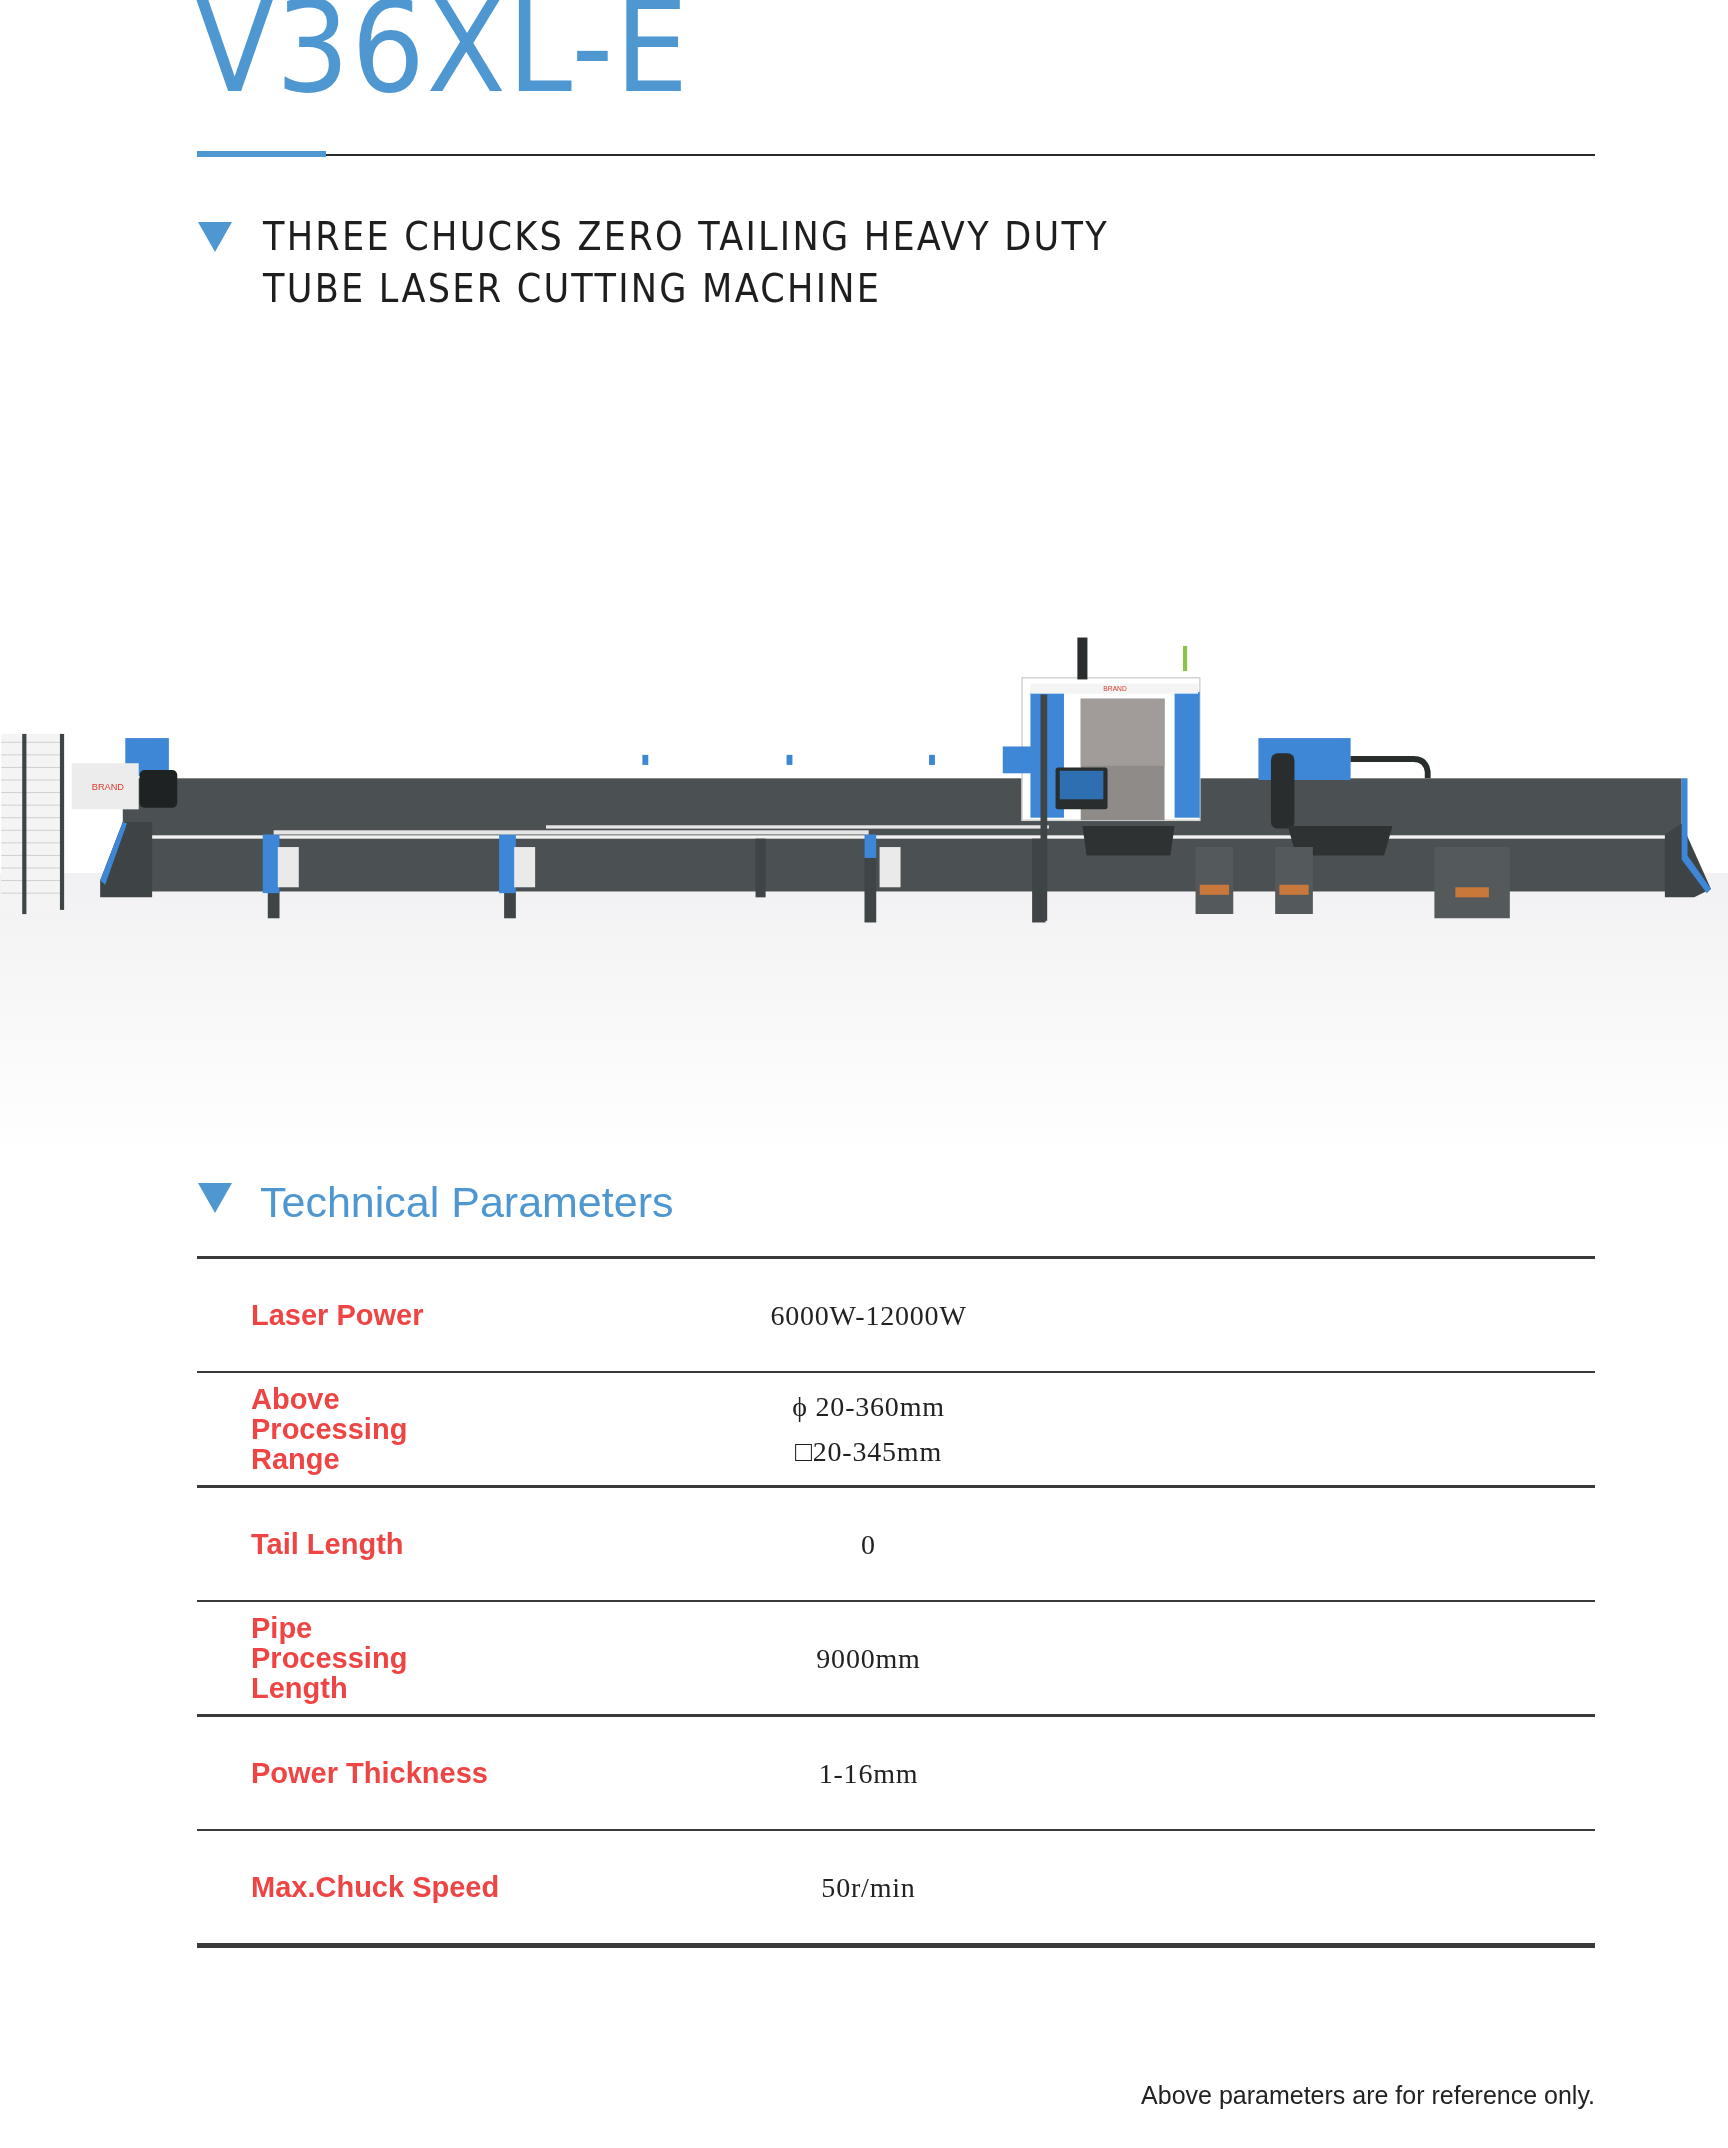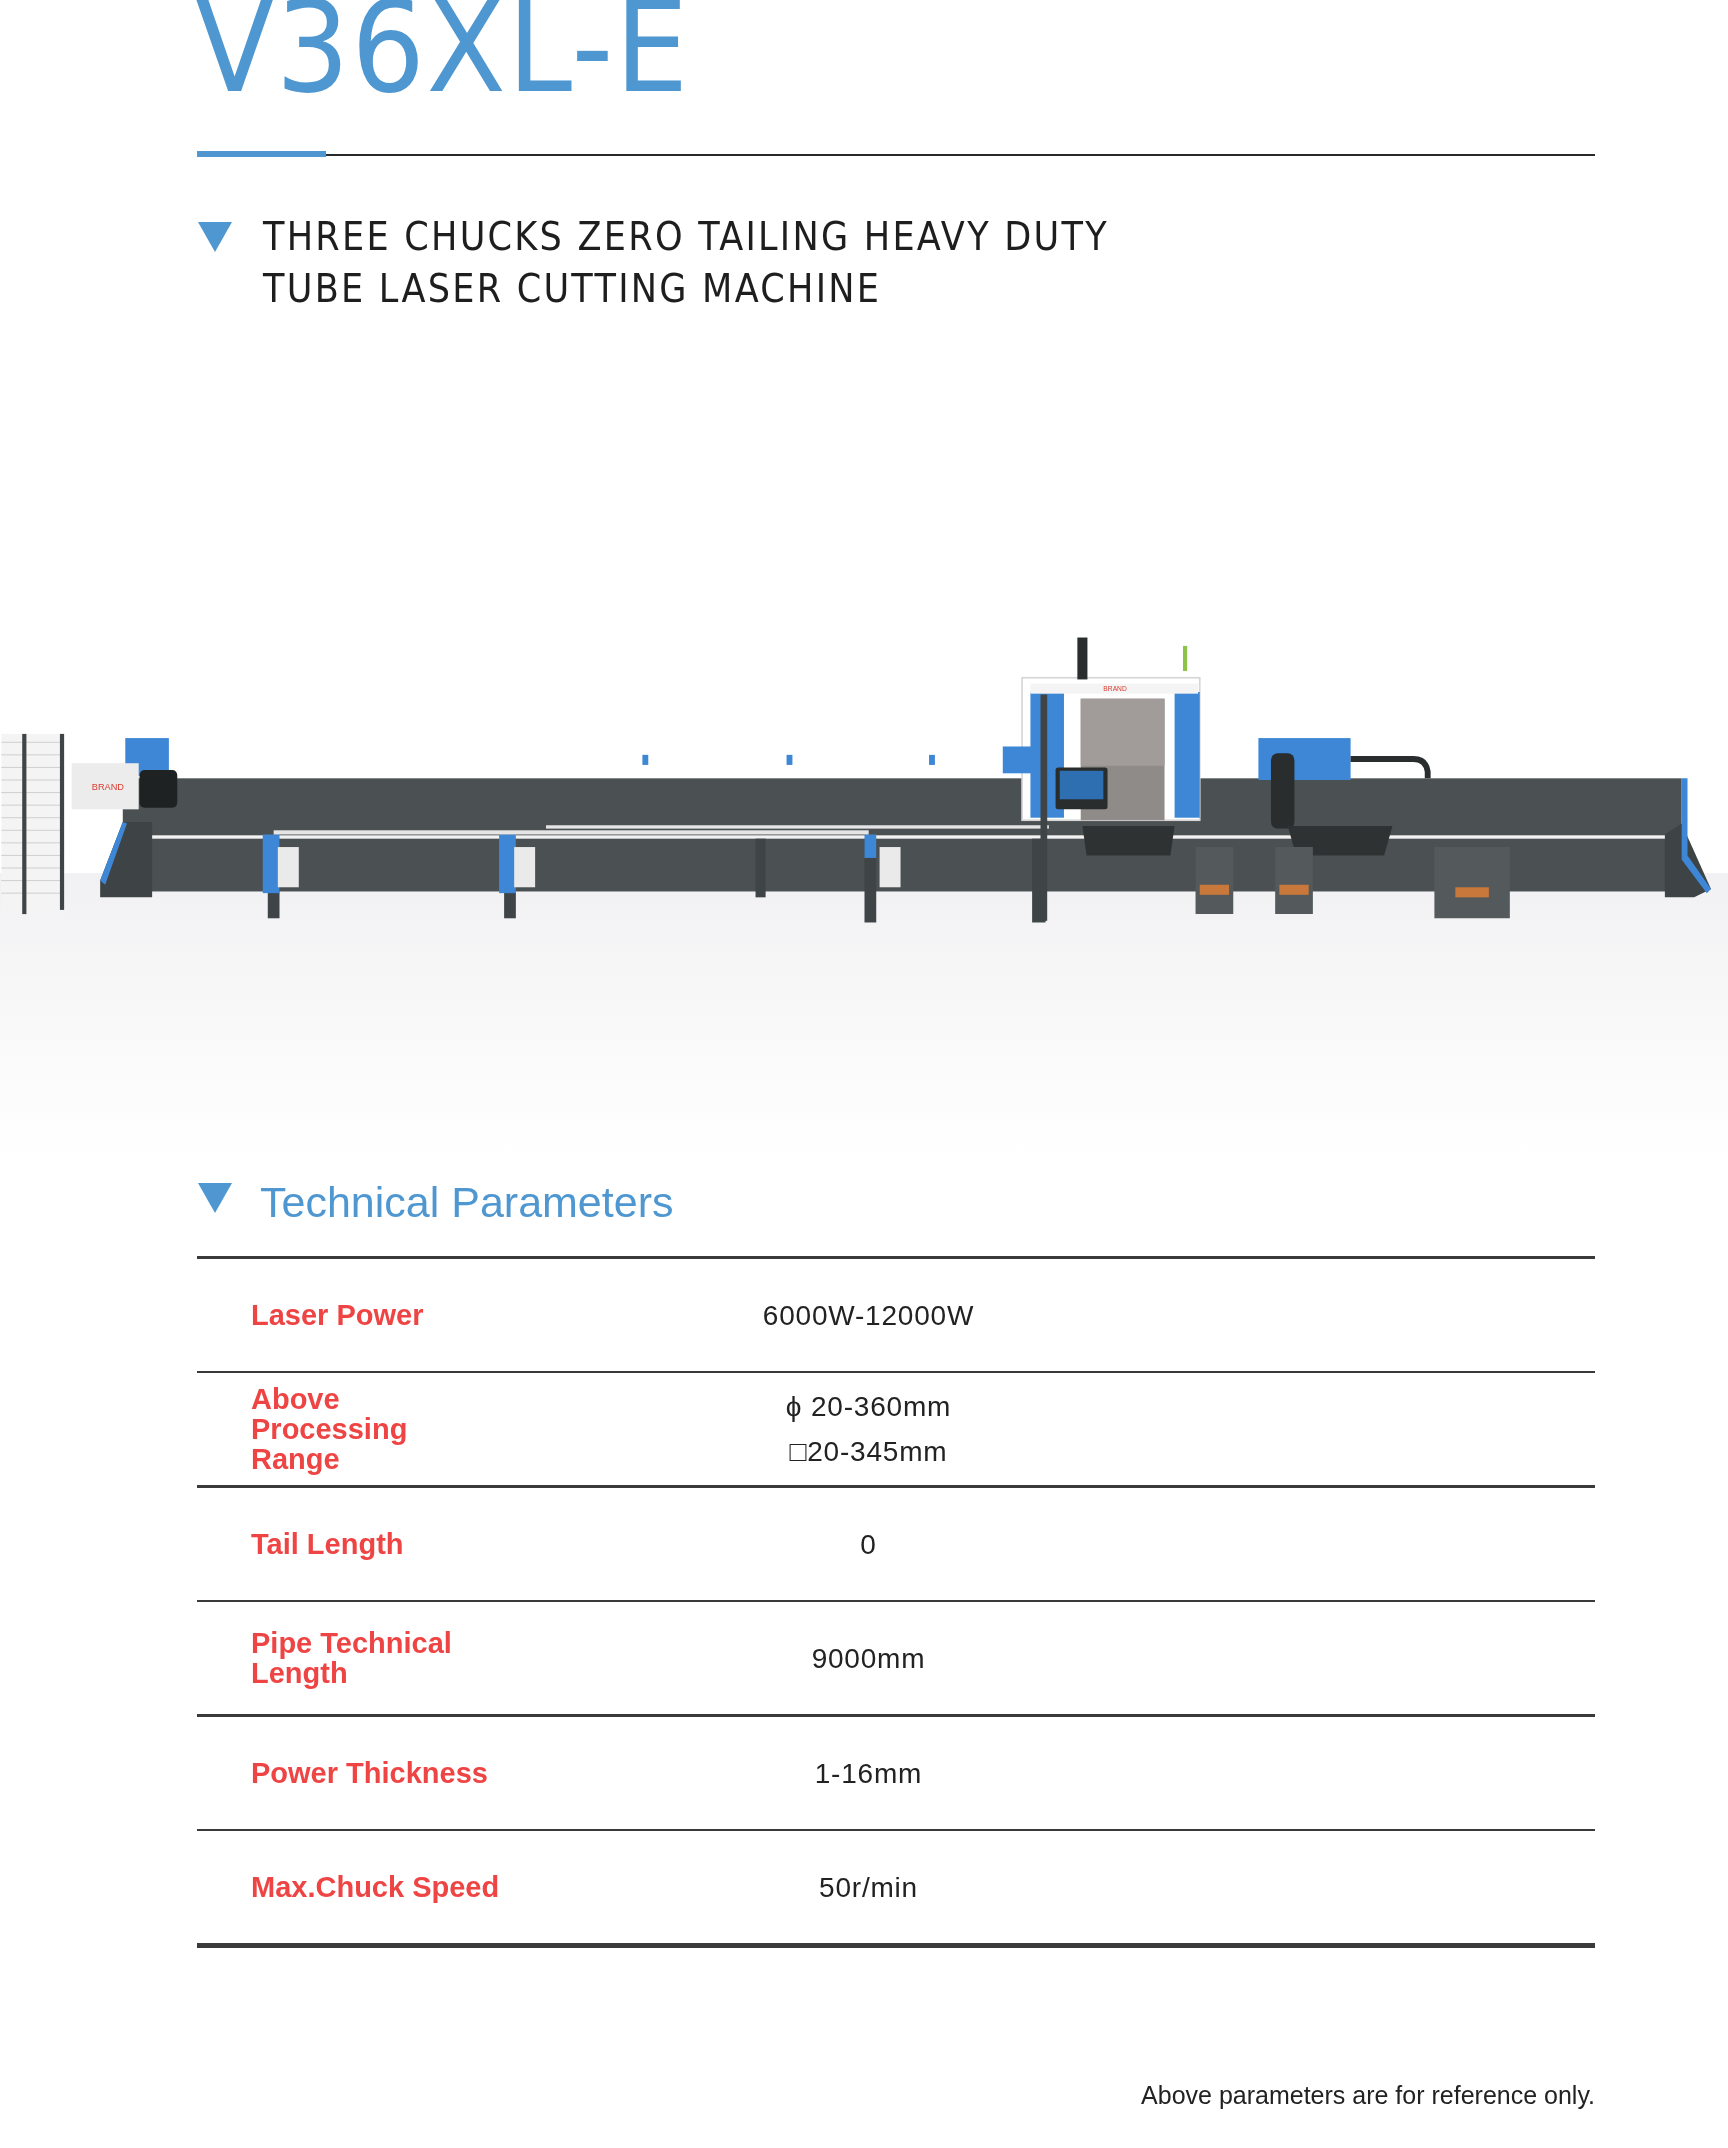--- a/index.html
+++ b/index.html
@@ -10,21 +10,21 @@
     .rule-accent { position: absolute; left: 0; top: 0; width: 129px; height: 5.9px; background: #4f97d1; }
     .tri { position: absolute; width: 0; height: 0; border-left: 17.6px solid transparent; border-right: 17.6px solid transparent; border-top: 30px solid #4f97d1; }
     .subtitle { position: absolute; left: 263px; top: 211px; font-size: 39px; line-height: 52px; letter-spacing: 2.5px; color: #1e1e1e; font-family: "DejaVu Sans", sans-serif; transform: scaleX(0.9); transform-origin: left top; }
     .machine { position: absolute; left: 0; top: 604px; width: 1729px; height: 352px; }
     .floor { position: absolute; left: 0; top: 873px; width: 1729px; height: 285px; background: linear-gradient(to bottom, #f1f1f3 0%, #f7f7f8 40%, #ffffff 100%); }
     .section-title { position: absolute; left: 260px; top: 1173px; font-size: 43px; line-height: 59px; color: #4f97d1; font-family: "Liberation Sans", sans-serif; }
     .table { position: absolute; left: 197px; top: 1256px; width: 1398px; }
     .row-line { height: 2.5px; background: #3a3a3a; }
     .row { position: relative; height: 112px; }
     .row .label { position: absolute; left: 54px; top: 50%; transform: translateY(-50%); font-size: 29px; line-height: 30px; font-weight: bold; color: #ef4444; width: 336px; }
-    .row .value { position: absolute; left: 671px; width: 621px; margin-left: -310px; top: 50%; transform: translateY(-50%); text-align: center; font-size: 28px; line-height: 45px; color: #222; letter-spacing: 0.8px; }
+    .row .value { position: absolute; left: 671px; width: 621px; margin-left: -310px; top: 50%; transform: translateY(-50%); text-align: center; font-size: 28px; line-height: 45px; color: #222; letter-spacing: 0.8px; font-family: Liberation Serif, serif; }
     .footnote { position: absolute; right: 134px; top: 2081px; font-size: 25px; color: #222; }
   </style>
 </head>
 <body>
 
 <div class="model-title">V36XL-E</div>
 
 <div class="rule-wrap">
   <div class="rule-line"></div>
   <div class="rule-accent"></div>
@@ -156,21 +156,21 @@
   </div>
   <div class="row-line"></div>
   <div class="row">
     <div class="label">Tail Length</div>
     <div class="value">
         <div>0</div>
       </div>
   </div>
   <div class="row-line"></div>
   <div class="row">
-    <div class="label" style="width:218px">Pipe Technical Length</div>
+    <div class="label" style="width:218px">Pipe Processing Length</div>
     <div class="value">
         <div>9000mm</div>
       </div>
   </div>
   <div class="row-line"></div>
   <div class="row">
     <div class="label">Power Thickness</div>
     <div class="value">
         <div>1-16mm</div>
       </div>

